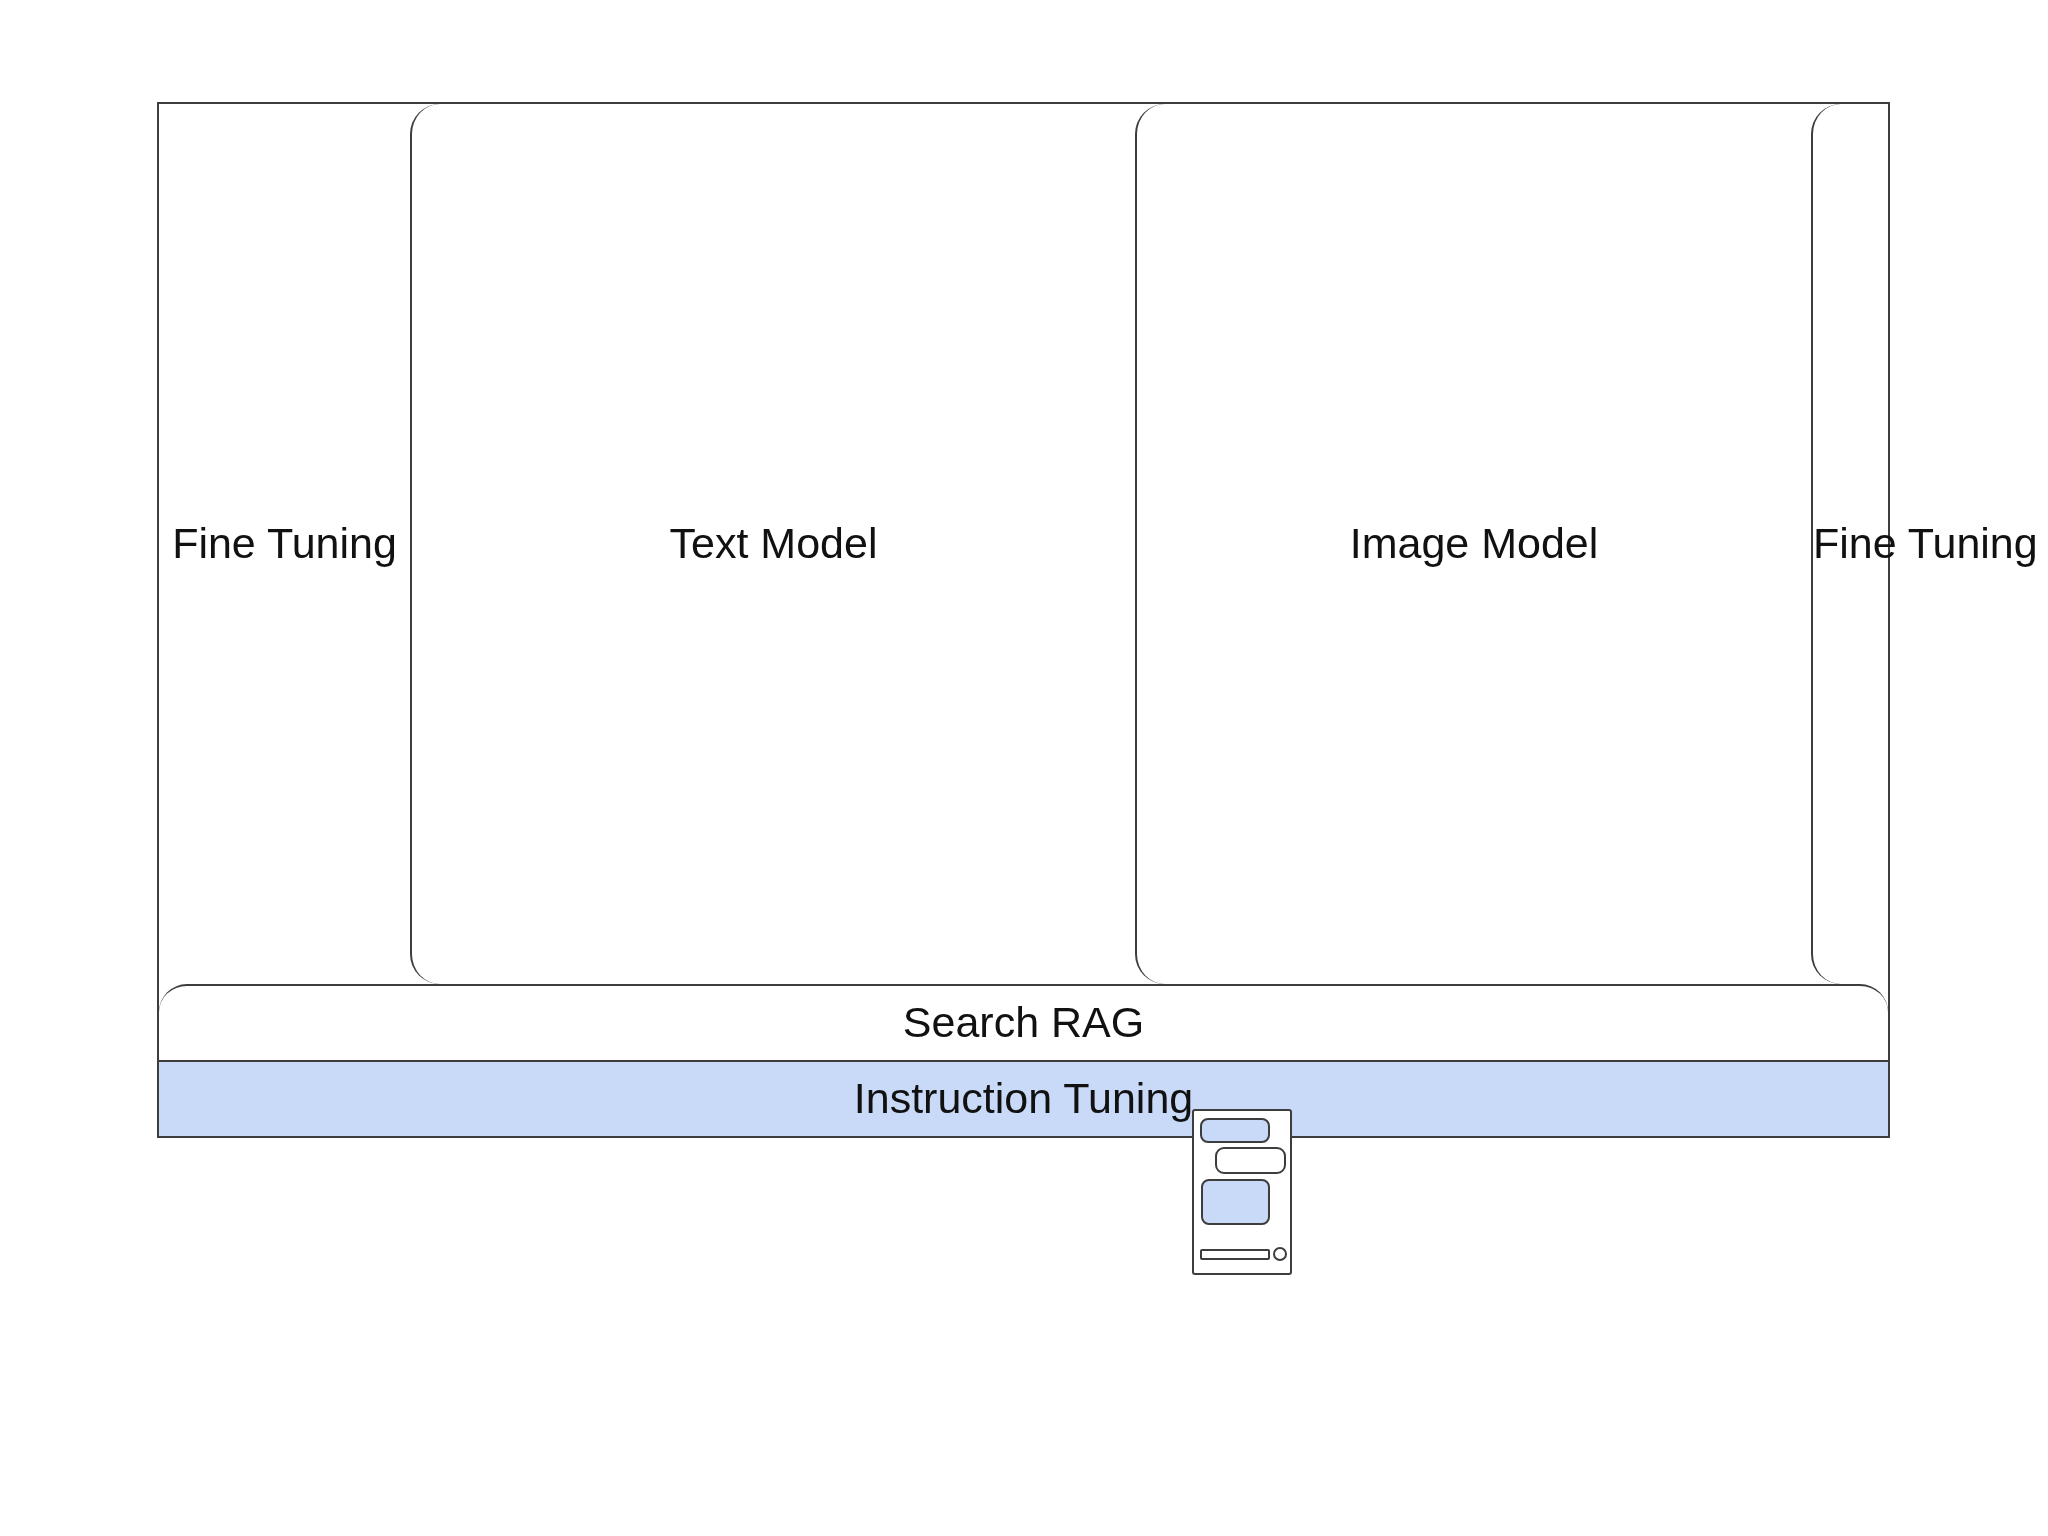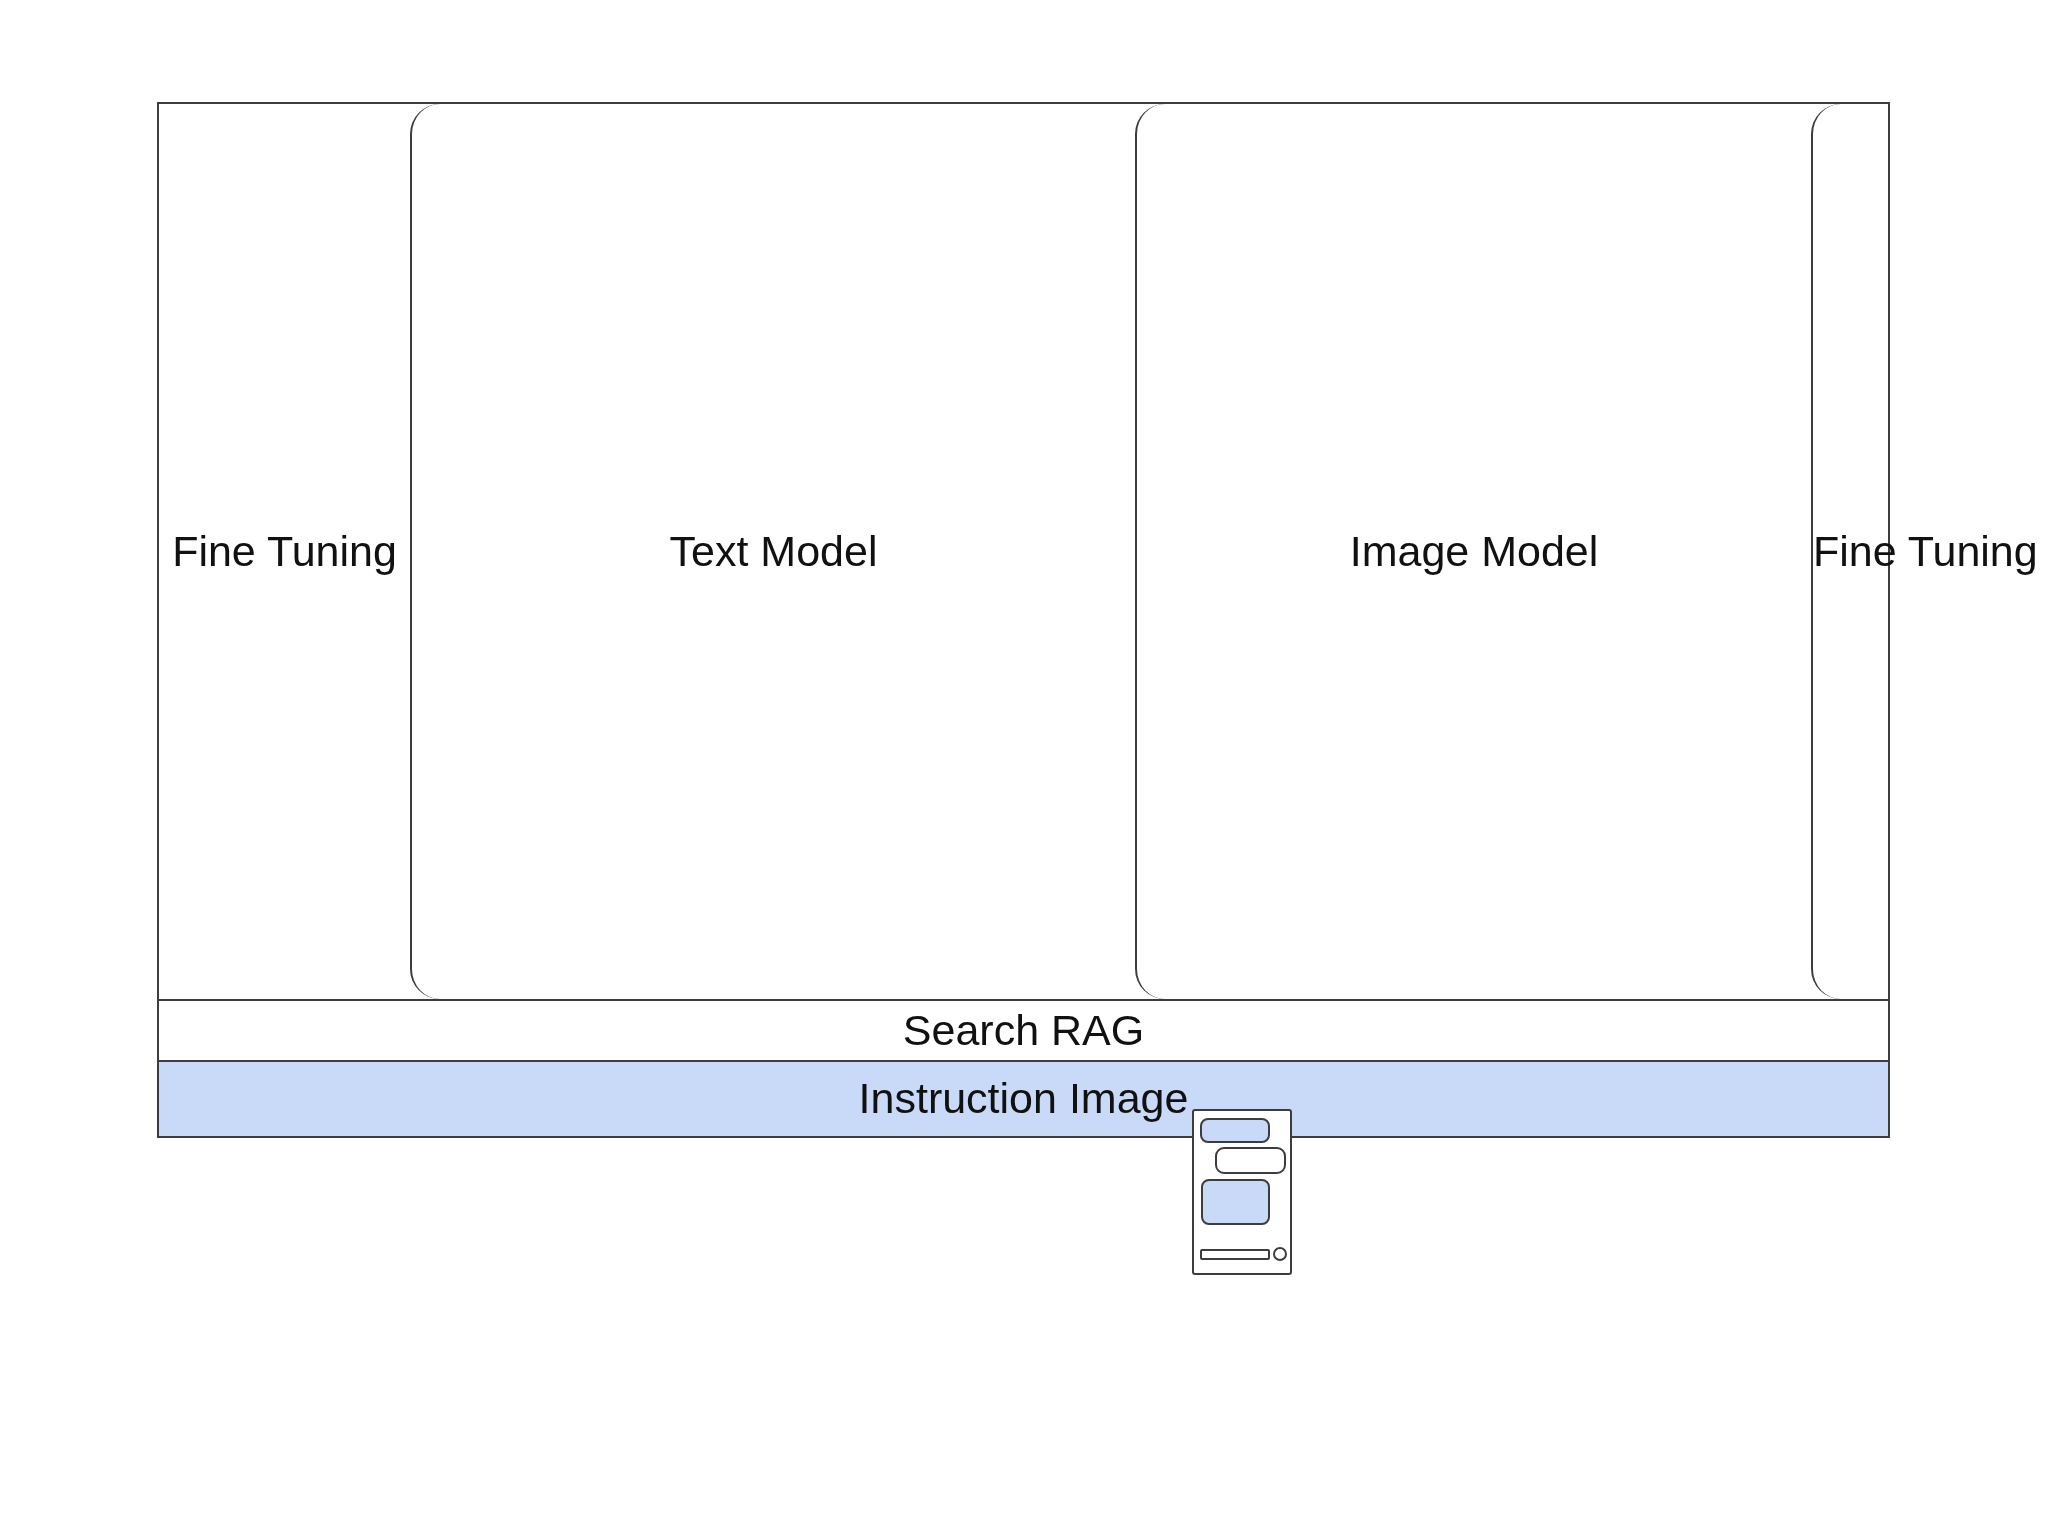--- a/index.html
+++ b/index.html
@@ -59,21 +59,21 @@
     box-sizing: border-box;
     border-top: 2px solid #3d3d3d;
     display: flex;
     align-items: center;
     justify-content: center;
     font-size: 43px;
     line-height: 1.2;
     flex: 0 0 auto;
     white-space: nowrap;
   }
-  .band-search { height: 61px; background: #ffffff; }
+  .band-search { height: 76px; background: #ffffff; border-radius: 28px; }
   .band-instruction { height: 76px; background: #c9daf8; }
 
   
   .phone {
     position: absolute;
     left: 1192px;
     top: 1109px;
     width: 100px;
     height: 166px;
     background: #ffffff;
@@ -114,21 +114,21 @@
       <div class="cell col-4">
         <span>Fine Tuning</span>
       </div>
     </div>
 
     <div class="band band-search">
       <span>Search RAG</span>
     </div>
 
     <div class="band band-instruction">
-      <span>Instruction Image</span>
+      <span>Instruction Tuning</span>
     </div>
 
   </div>
 
   <div class="phone">
     <div class="phone-el bubble-1"></div>
     <div class="phone-el bubble-2"></div>
     <div class="phone-el bubble-3"></div>
     <div class="phone-el input-bar"></div>
     <div class="phone-el send-dot"></div>

